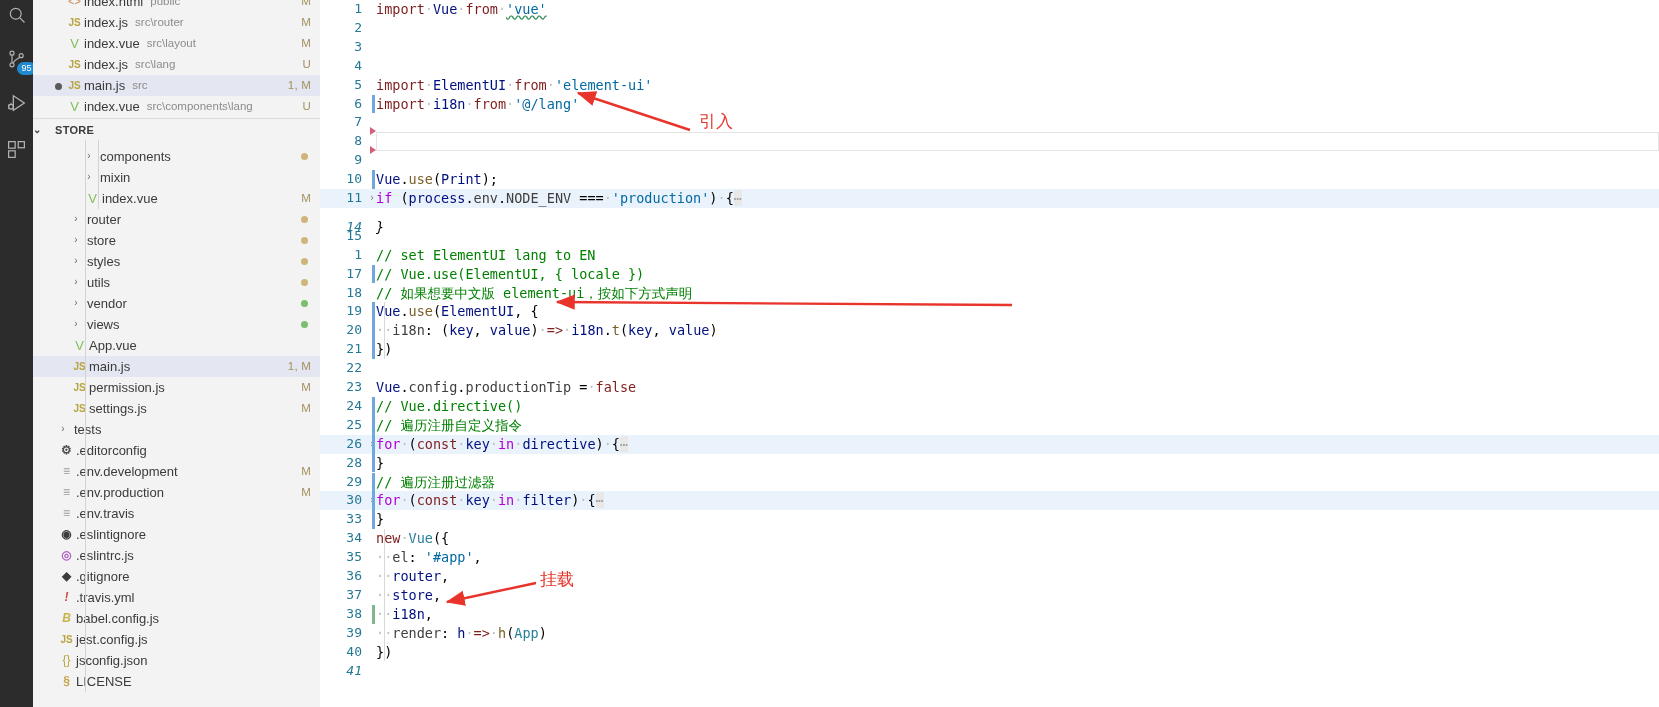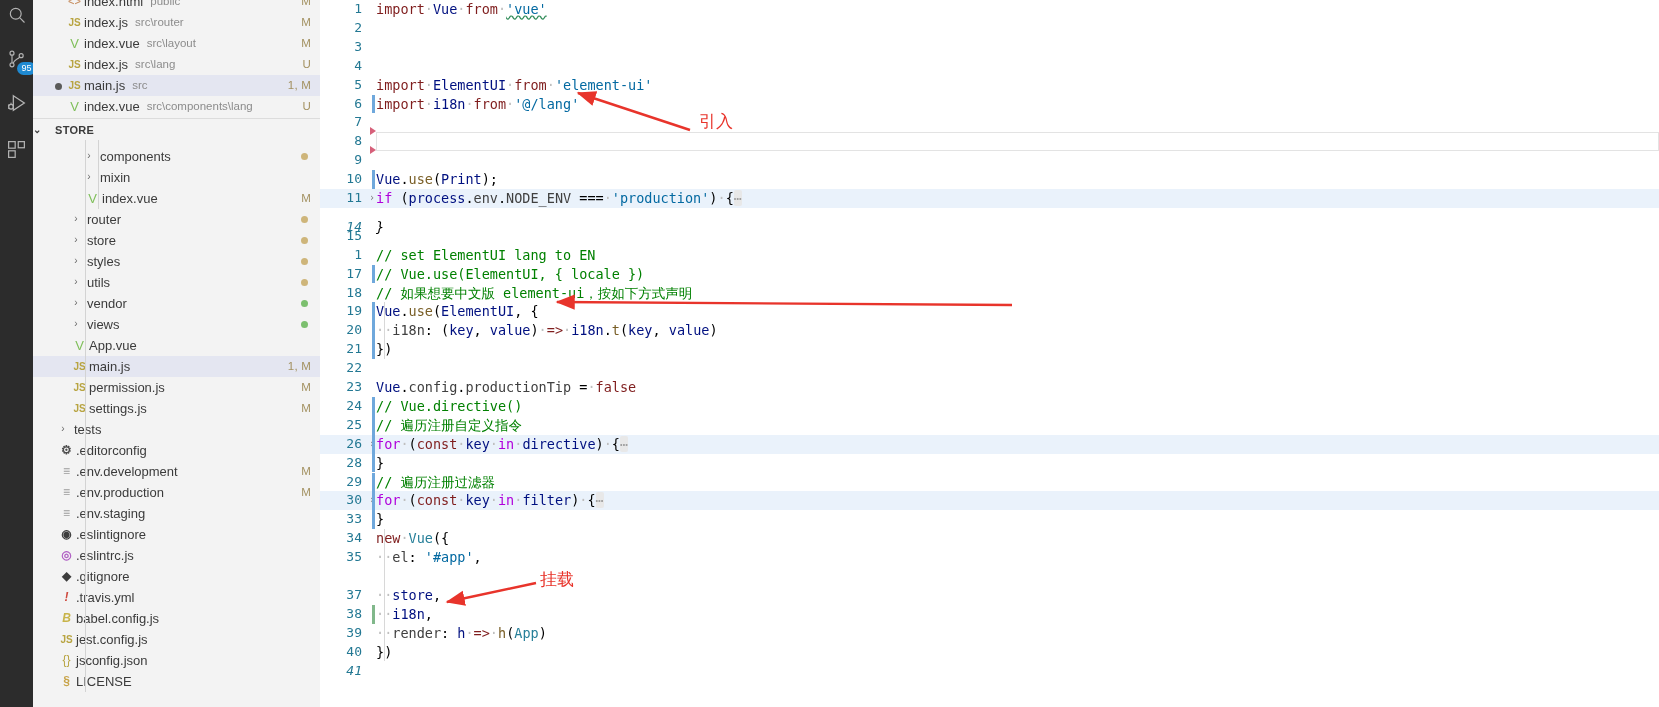--- a/index.html
+++ b/index.html
@@ -448,21 +448,21 @@
         </div>
         <div class="row" style="position: absolute; left: 0px; right: 0px; top: 482px;">
           <span class="ind" style="width:24px"></span>
           <span class="ficon env">≡</span>
           <span class="fname">.env.production</span>
           <span class="fstatus">M</span>
         </div>
         <div class="row" style="position: absolute; left: 0px; right: 0px; top: 503px;">
           <span class="ind" style="width:24px"></span>
           <span class="ficon env">≡</span>
-          <span class="fname">.env.staging</span>
+          <span class="fname">.env.travis</span>
         </div>
         <div class="row" style="position: absolute; left: 0px; right: 0px; top: 524px;">
           <span class="ind" style="width:24px"></span>
           <span class="ficon eslint-i">◉</span>
           <span class="fname">.eslintignore</span>
         </div>
         <div class="row" style="position: absolute; left: 0px; right: 0px; top: 545px;">
           <span class="ind" style="width:24px"></span>
           <span class="ficon eslint-p">◎</span>
           <span class="fname">.eslintrc.js</span>
@@ -527,20 +527,21 @@
         <div class="ln" style="top: 378px;"><span class="lnum">23</span><span class="code"><span class="t-var">Vue</span>.<span class="t-prop">config</span>.<span class="t-prop">productionTip</span> <span class="t-op">=</span><span class="t-dot">·</span><span class="t-kw">false</span></span></div>
         <div class="ln" style="top: 396.9px;"><span class="lnum">24</span><span class="chbar blue"></span><span class="code"><span class="t-cmt">// Vue.directive()</span></span></div>
         <div class="ln" style="top: 415.8px;"><span class="lnum">25</span><span class="chbar blue"></span><span class="code"><span class="t-cmt">// 遍历注册自定义指令</span></span></div>
         <div class="ln hl" style="top: 434.7px;"><span class="lnum">26</span><span class="fold">›</span><span class="chbar blue"></span><span class="code"><span class="t-ctl">for</span><span class="t-dot">·</span>(<span class="t-kw">const</span><span class="t-dot">·</span><span class="t-var">key</span><span class="t-dot">·</span><span class="t-ctl">in</span><span class="t-dot">·</span><span class="t-var">directive</span>)<span class="t-dot">·</span>{<span class="t-fold">⋯</span></span></div>
         <div class="ln" style="top: 453.6px;"><span class="lnum">28</span><span class="chbar blue"></span><span class="code">}</span></div>
         <div class="ln" style="top: 472.5px;"><span class="lnum">29</span><span class="chbar blue"></span><span class="code"><span class="t-cmt">// 遍历注册过滤器</span></span></div>
         <div class="ln hl" style="top: 491.4px;"><span class="lnum">30</span><span class="fold">›</span><span class="chbar blue"></span><span class="code"><span class="t-ctl">for</span><span class="t-dot">·</span>(<span class="t-kw">const</span><span class="t-dot">·</span><span class="t-var">key</span><span class="t-dot">·</span><span class="t-ctl">in</span><span class="t-dot">·</span><span class="t-var">filter</span>)<span class="t-dot">·</span>{<span class="t-fold">⋯</span></span></div>
         <div class="ln" style="top: 510.3px;"><span class="lnum">33</span><span class="chbar blue"></span><span class="code">}</span></div>
         <div class="ln" style="top: 529.2px;"><span class="lnum">34</span><span class="code"><span class="t-kw">new</span><span class="t-dot">·</span><span class="t-cls">Vue</span>({</span></div>
         <div class="ln" style="top: 548.1px;"><span class="lnum">35</span><span class="code"><span class="t-dot">··</span><span class="t-prop">el</span>: <span class="t-str">'#app'</span>,</span></div>
+        <div class="ln" style="top: 567px;"><span class="lnum">36</span><span class="code"><span class="t-dot">··</span><span class="t-var">router</span>,</span></div>
         <div class="ln" style="top: 585.9px;"><span class="lnum">37</span><span class="code"><span class="t-dot">··</span><span class="t-var">store</span>,</span></div>
         <div class="ln" style="top: 604.8px;"><span class="lnum">38</span><span class="chbar green"></span><span class="code"><span class="t-dot">··</span><span class="t-var">i18n</span>,</span></div>
         <div class="ln" style="top: 623.7px;"><span class="lnum">39</span><span class="code"><span class="t-dot">··</span><span class="t-prop">render</span>: <span class="t-var">h</span><span class="t-dot">·</span><span class="t-kw">=&gt;</span><span class="t-dot">·</span><span class="t-fn">h</span>(<span class="t-cls">App</span>)</span></div>
         <div class="ln" style="top: 642.6px;"><span class="lnum">40</span><span class="code">})</span></div>
         <div class="ln" style="top: 661.5px; font-style: italic;"><span class="lnum">41</span><span class="code"></span></div>
         <div class="iguide" style="left: 64px; top: 302.4px; height: 56.7px;"></div>
         <div class="iguide" style="left: 64px; top: 529.2px; height: 132.3px;"></div>
       </div>
   </div>
 

